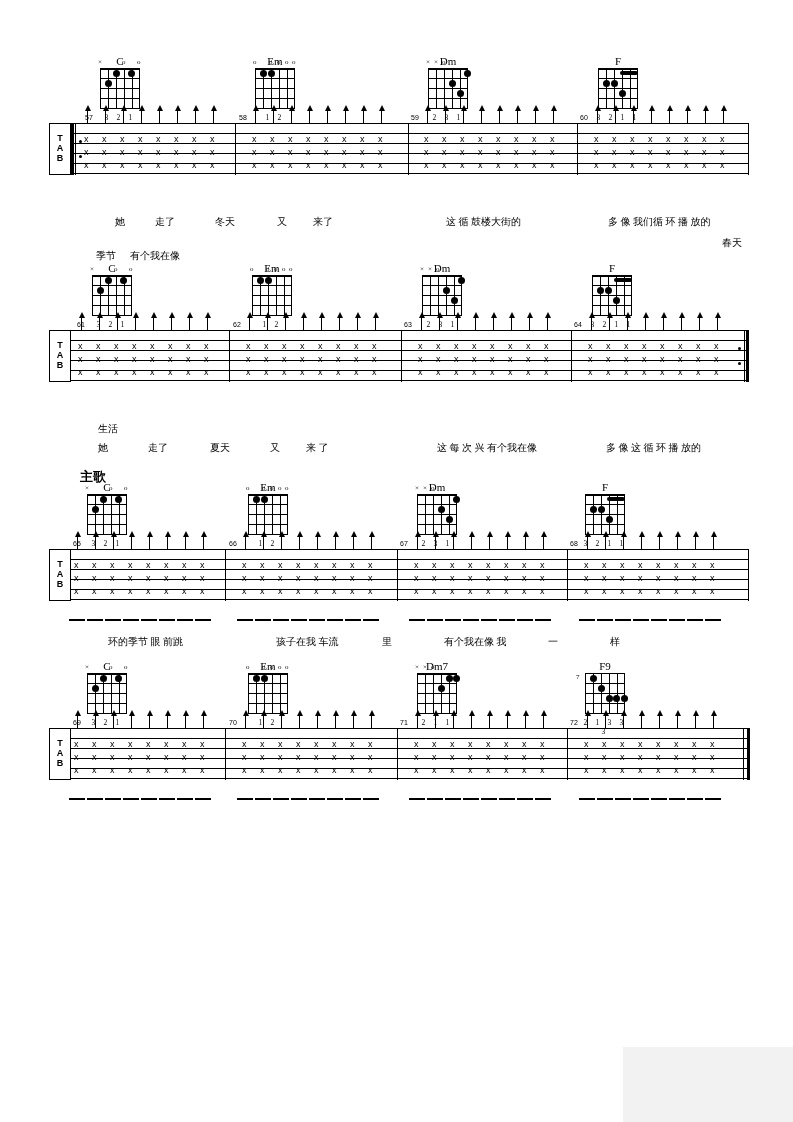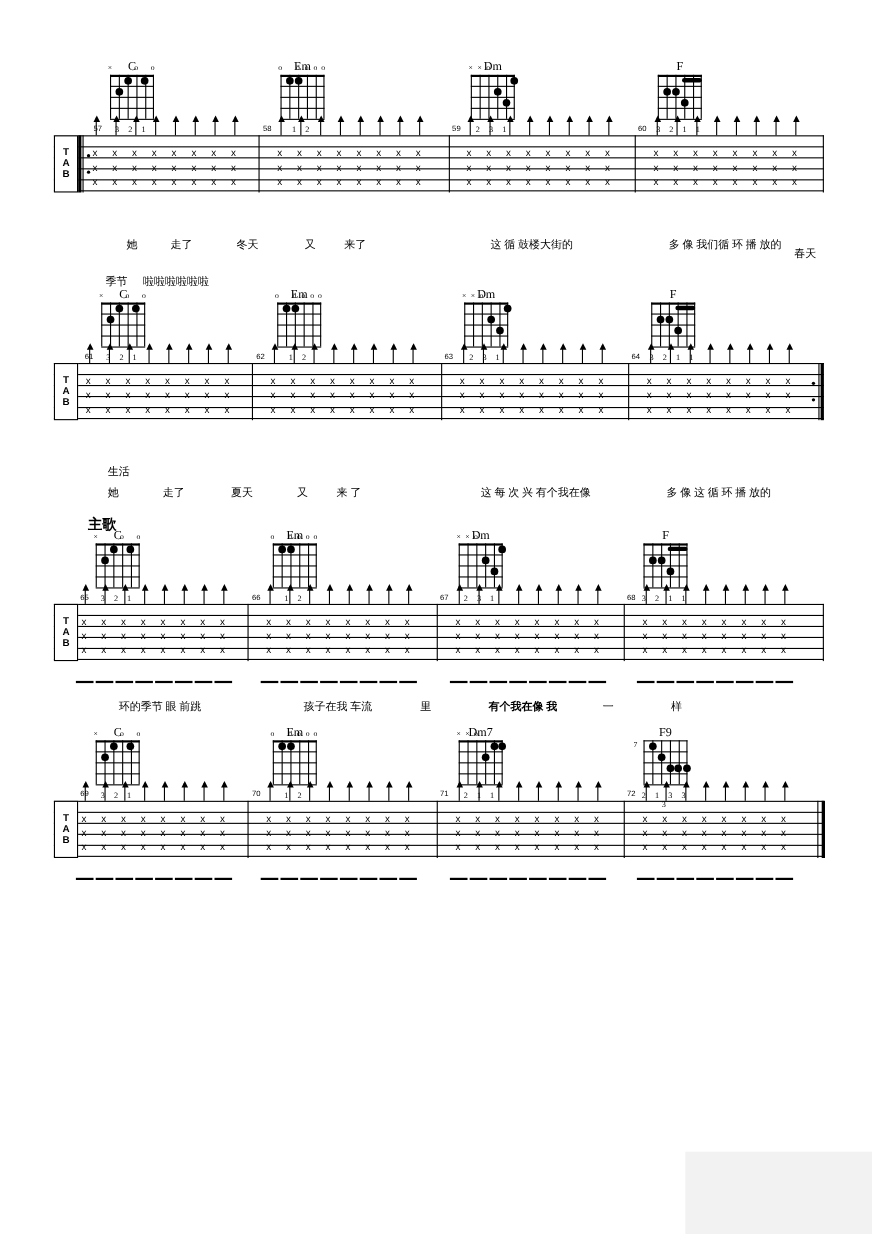--- a/index.html
+++ b/index.html
@@ -336,23 +336,23 @@
         </div>
     </div>
 
     <div class="lyric" style="left:115px;top:160px;">她</div>
     <div class="lyric" style="left:155px;top:160px;">走了</div>
     <div class="lyric" style="left:215px;top:160px;">冬天</div>
     <div class="lyric" style="left:277px;top:160px;">又</div>
     <div class="lyric" style="left:313px;top:160px;">来了</div>
     <div class="lyric" style="left:446px;top:160px;">这 循 鼓楼大街的</div>
     <div class="lyric" style="left:608px;top:160px;">多 像 我们循 环 播 放的</div>
-    <div class="lyric" style="left:722px;top:169px;font-family:Liberation Mono, monospace;">春天</div>
+    <div class="lyric" style="left:722px;top:181px;font-family:Liberation Mono, monospace;">春天</div>
     <div class="lyric" style="left:96px;top:194px;">季节</div>
-    <div class="lyric" style="left:130px;top:194px;">啦啦啦啦啦啦</div>
+    <div class="lyric" style="left:130px;top:194px;">有个我在像</div>
   </div>
 
   <div class="system" style="top:262px;">
 
     <div class="chordbox" style="left:89px;top:0;">
       <div class="chordname">C</div>
       <div class="grid">
         <div class="nut"></div>
         <div class="fret" style="top:10px;"></div>
           <div class="fret" style="top:20px;"></div>
@@ -946,21 +946,21 @@
           <div class="xmark" style="left: 661px; top: 38px;">x</div>
           <div class="stem" style="left: 664px; top: -16px; height: 16px;"></div>
           <div class="arrowup" style="left: 661.5px; top: -18px;"></div>
           <div class="downbr" style="left: 656px; top: 70px; width: 16px;"></div>
         </div>
     </div>
 
     <div class="lyric" style="left:108px;top:158px;">环的季节 眼 前跳</div>
     <div class="lyric" style="left:276px;top:158px;">孩子在我 车流</div>
     <div class="lyric" style="left:382px;top:158px;">里</div>
-    <div class="lyric" style="left:444px;top:158px;font-weight:bold;">有个我在像 我</div>
+    <div class="lyric" style="left:444px;top:158px;">有个我在像 我</div>
     <div class="lyric" style="left:548px;top:158px;">一</div>
     <div class="lyric" style="left:610px;top:158px;">样</div>
   </div>
 
   <div class="system" style="top:660px;">
 
     <div class="chordbox" style="left:84px;top:0;">
       <div class="chordname">C</div>
       <div class="grid">
         <div class="nut"></div>

